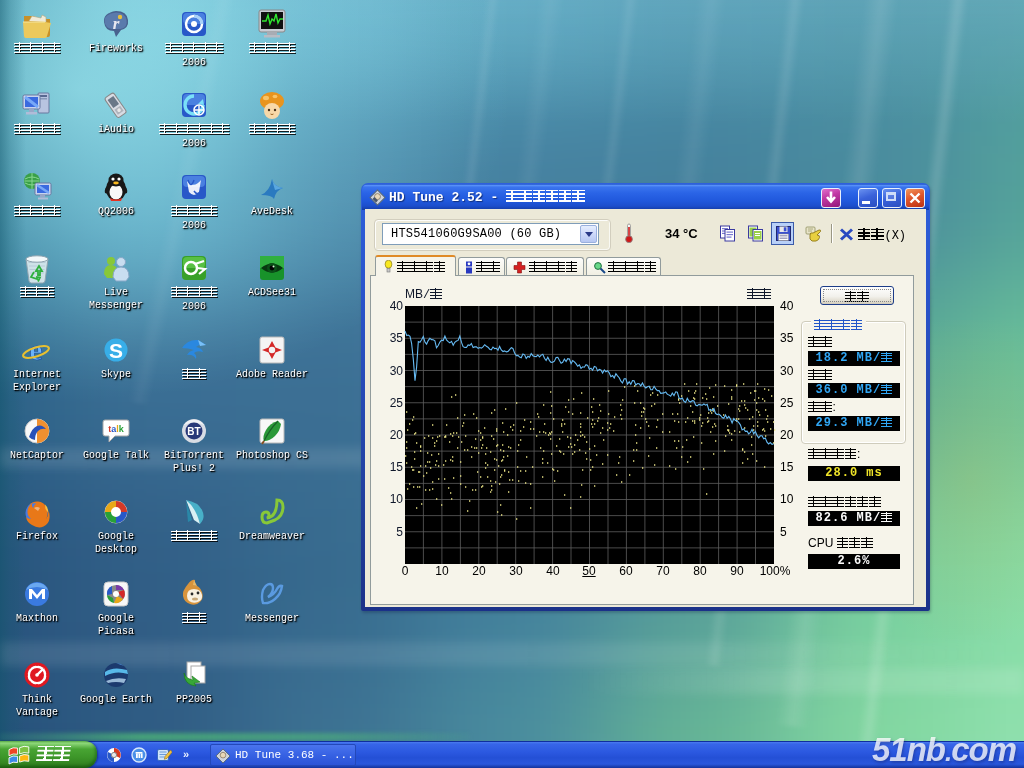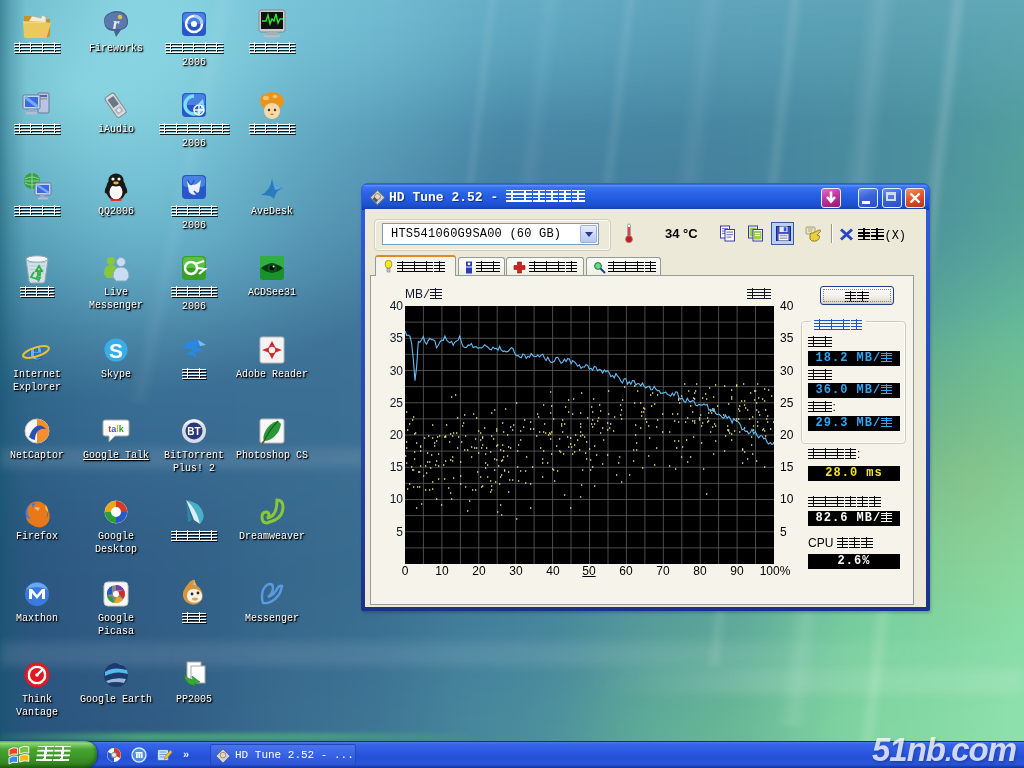--- a/index.html
+++ b/index.html
@@ -302,21 +302,21 @@
       <div class="lab">Adobe Reader</div>
     </div>
  <div class="di" style="left:-2px;top:415px;">
       <svg width="32" height="32" viewBox="0 0 32 32">
         <circle cx="16" cy="16" r="12" fill="#f8f8f8" stroke="#c8c8c8"></circle>
         <path d="M16 4a12 12 0 0 1 0 24Z" fill="#f09030"></path>
         <path d="M8 22q3-9 8-11t9 3q-5-1-8 2t-3 9q-3 0-6-3Z" fill="#2850b8"></path>
       </svg>
       <div class="lab">NetCaptor</div>
     </div>
- <div class="di" style="left:77px;top:415px;text-decoration:underline;">
+ <div class="di" style="left:77px;top:415px;">
       <svg width="32" height="32" viewBox="0 0 32 32">
         <path d="M5 5h22a2 2 0 0 1 2 2v12a2 2 0 0 1-2 2H15l-6 6v-6H5a2 2 0 0 1-2-2V7a2 2 0 0 1 2-2Z" fill="#fff" stroke="#a8a8a8"></path>
         <text x="16" y="17" text-anchor="middle" font-family="Liberation Sans" font-size="9" font-weight="bold"><tspan fill="#d43a28">t</tspan><tspan fill="#2a58c8">a</tspan><tspan fill="#e8a818">l</tspan><tspan fill="#28a038">k</tspan></text>
       </svg>
       <div class="lab">Google Talk</div>
     </div>
  <div class="di" style="left:155px;top:415px;">
       <svg width="32" height="32" viewBox="0 0 32 32">
         <circle cx="16" cy="16" r="12" fill="#d8dce4"></circle>
         <path d="M6 10a12 12 0 0 1 20 0q-10-5-20 0Z" fill="#f0f2f6"></path>
@@ -651,21 +651,21 @@
       <rect x="1.5" y="2.5" width="11" height="11" rx="1.5" fill="#cfe4fa" stroke="#3a6ac0"></rect>
       <path d="M3.5 5h7M3.5 7.5h7M3.5 10h5" stroke="#6a9ad8" stroke-width="1"></path>
       <path d="M14.5 3 9 9.5l-.7 2.8 2.7-.9L16.3 5Z" fill="#f0c040" stroke="#907020" stroke-width=".6"></path>
     </svg>
 <div style="position:absolute;left:183px;top:748px;color:#e8f0ff;font:bold 11px 'Liberation Sans'">»</div>
 <div id="taskbtn">
  <svg style="position:absolute;left:4px;top:3px" width="16" height="16" viewBox="0 0 17 17">
         <rect x="3.2" y="3.2" width="10.6" height="10.6" fill="#cfd4dc" stroke="#5a6a7a" stroke-width="1" transform="rotate(45 8.5 8.5)"></rect>
         <circle cx="8.5" cy="7.6" r="3" fill="#e8d8b8" stroke="#7a6a50" stroke-width=".7"></circle>
       </svg>
- <span style="position:absolute;left:24px;top:4px;">HD Tune 2.52 - ...</span>
+ <span style="position:absolute;left:24px;top:4px;">HD Tune 3.68 - ...</span>
 </div>
 <div id="tray">
  <span style="position:absolute;left:8px;top:7px;font-size:11px;">34°</span>
  <svg style="position:absolute;left:30px;top:5px" width="17" height="16" viewBox="0 0 17 16">
         <rect x="1" y="2" width="9" height="7" fill="#cdd8ea" stroke="#5a6a88"></rect>
         <rect x="3.5" y="9" width="4" height="2" fill="#8a98b0"></rect>
         <rect x="2" y="11" width="7" height="1.5" fill="#8a98b0"></rect>
         <path d="M11.5 4q2-2.5 0-5M13.5 5q3-3.5 0-7" stroke="#cdd8ea" stroke-width="1.2" fill="none" transform="translate(0 6)"></path>
         <path d="M6 9l5 5M11 9l-5 5" stroke="#e03020" stroke-width="2"></path>
       </svg>

